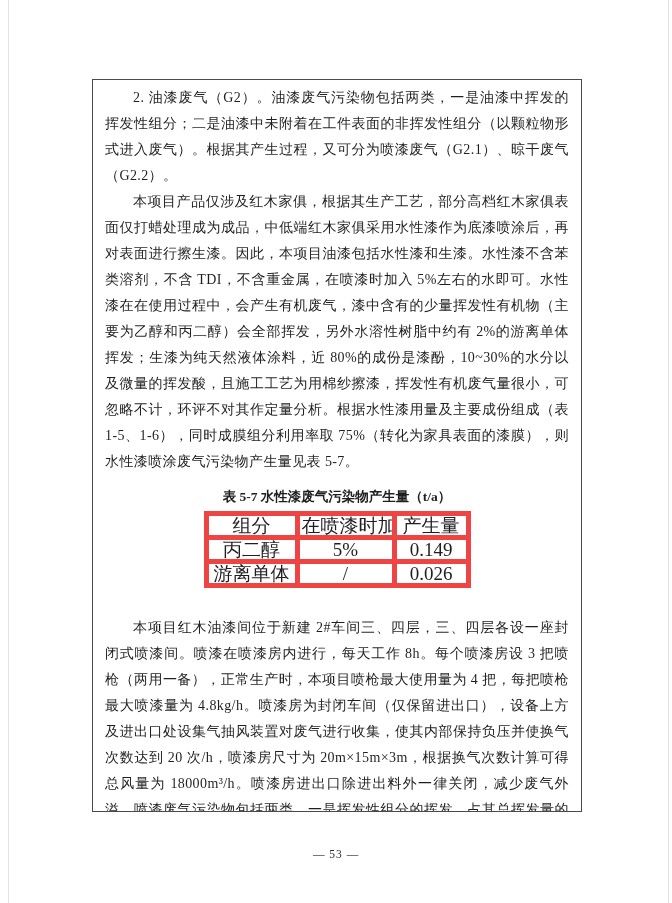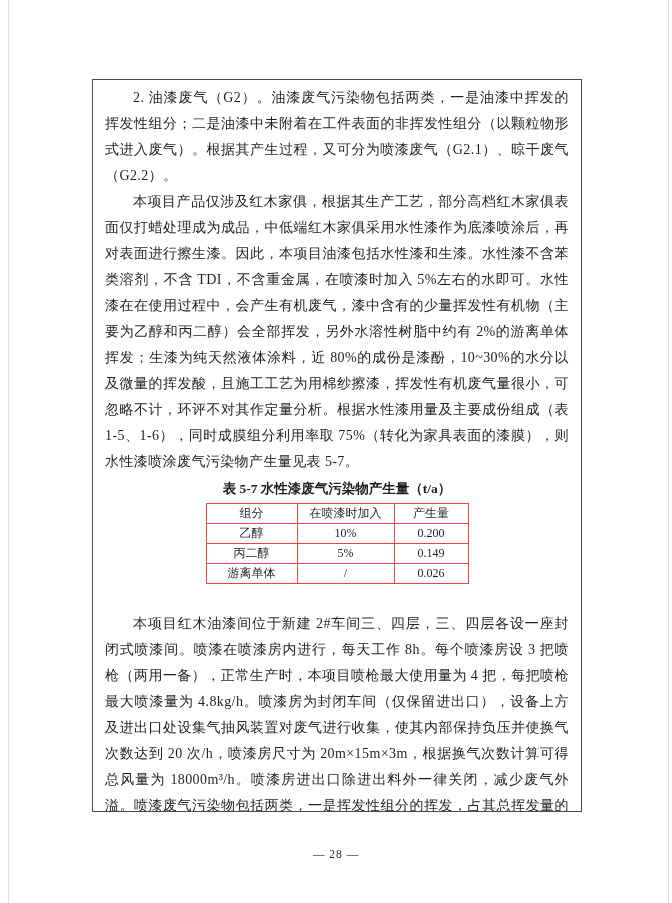--- a/index.html
+++ b/index.html
@@ -35,36 +35,36 @@
   .para {
     font-size: 14px;
     line-height: 26px;
     text-align: justify;
     text-indent: 2em;
     letter-spacing: 0.4px;
   }
   .para.after-table { margin-top: 27px; }
 
   .table-title {
-    margin-top: 3px;
+    margin-top: 11px;
     text-align: center;
     font-size: 13.5px;
     font-weight: bold;
     line-height: 22px;
   }
   table.pollutant-table {
     border-collapse: collapse;
     margin: 3px auto 0 auto;
     width: 262px;
     table-layout: fixed;
   }
   table.pollutant-table th,
   table.pollutant-table td {
-    border: 1px solid #ef4444;
-    font-size: 12px;
+    border: 5px solid #ef4444;
+    font-size: 19px;
     font-weight: normal;
     text-align: center;
     height: 19px;
     line-height: 19px;
     padding: 0 2px;
     white-space: nowrap;
     overflow: hidden;
   }
   .col-comp  { width: 91px; }
   .col-vol   { width: 97px; }
@@ -103,34 +103,29 @@
     </colgroup>
     <thead>
       <tr>
         <th>组分</th>
         <th>在喷漆时加入</th>
         <th>产生量</th>
       </tr>
     </thead>
     <tbody>
       <tr>
-        <td>乙醇</td>
-        <td>10%</td>
-        <td>0.200</td>
-      </tr>
-      <tr>
         <td>丙二醇</td>
         <td>5%</td>
         <td>0.149</td>
       </tr>
       <tr>
         <td>游离单体</td>
         <td>/</td>
         <td>0.026</td>
       </tr>
     </tbody>
   </table>
 
   <p class="para after-table">本项目红木油漆间位于新建 2#车间三、四层，三、四层各设一座封闭式喷漆间。喷漆在喷漆房内进行，每天工作 8h。每个喷漆房设 3 把喷枪（两用一备），正常生产时，本项目喷枪最大使用量为 4 把，每把喷枪最大喷漆量为 4.8kg/h。喷漆房为封闭车间（仅保留进出口），设备上方及进出口处设集气抽风装置对废气进行收集，使其内部保持负压并使换气次数达到 20 次/h，喷漆房尺寸为 20m×15m×3m，根据换气次数计算可得总风量为 18000m³/h。喷漆房进出口除进出料外一律关闭，减少废气外溢。喷漆废气污染物包括两类，一是挥发性组分的挥发，占其总挥发量的 30%，收集效率取 95%，二是未利用的非挥发性组分（颗颗物），全部来自本环节。由于非挥发性组分颗粒较大，极易收集，收集效率取 100%。</p>
 
 </div>
 
-<div class="page-number">— 28 —</div>
+<div class="page-number">— 53 —</div>
 
 </body></html>

